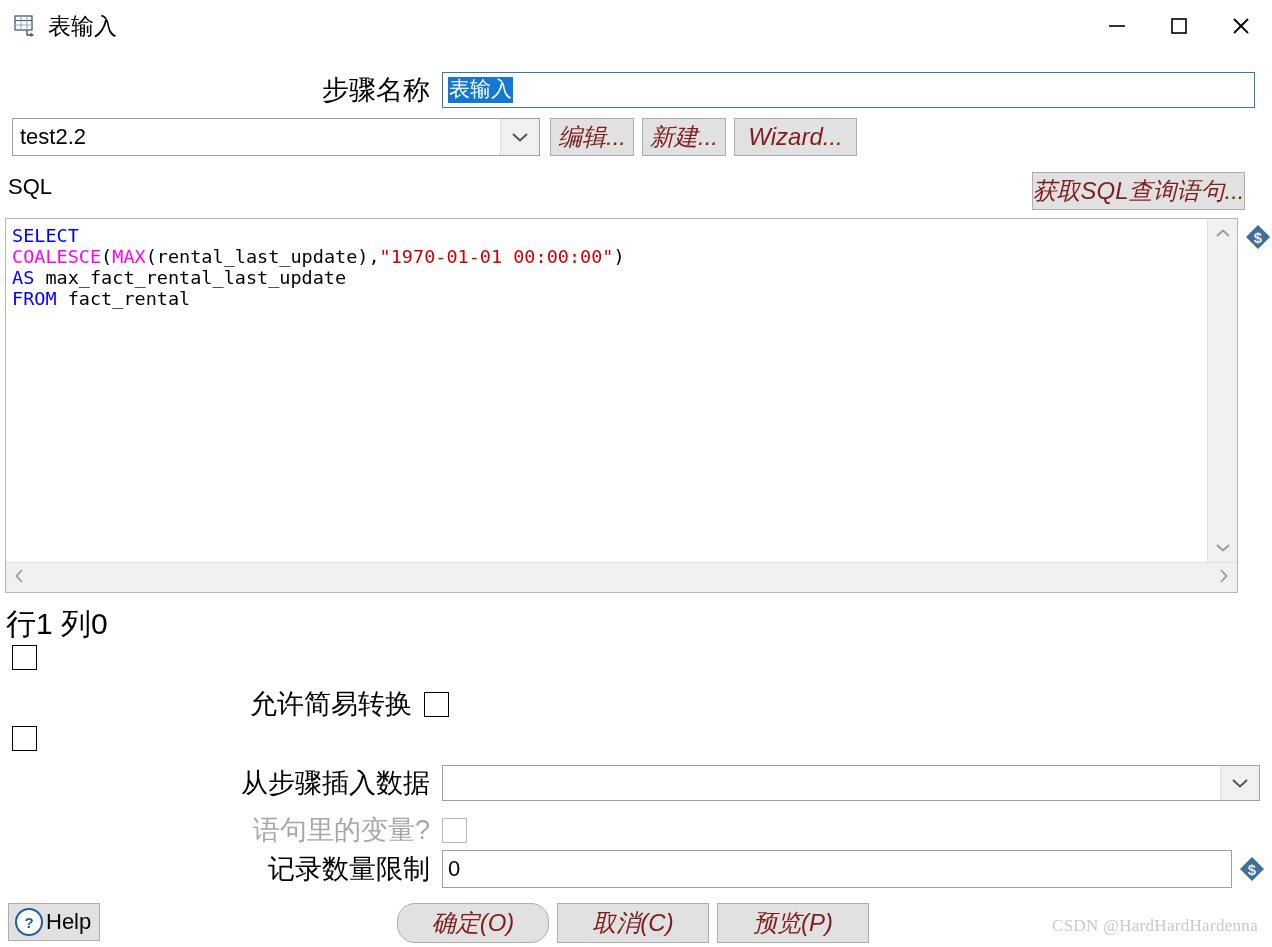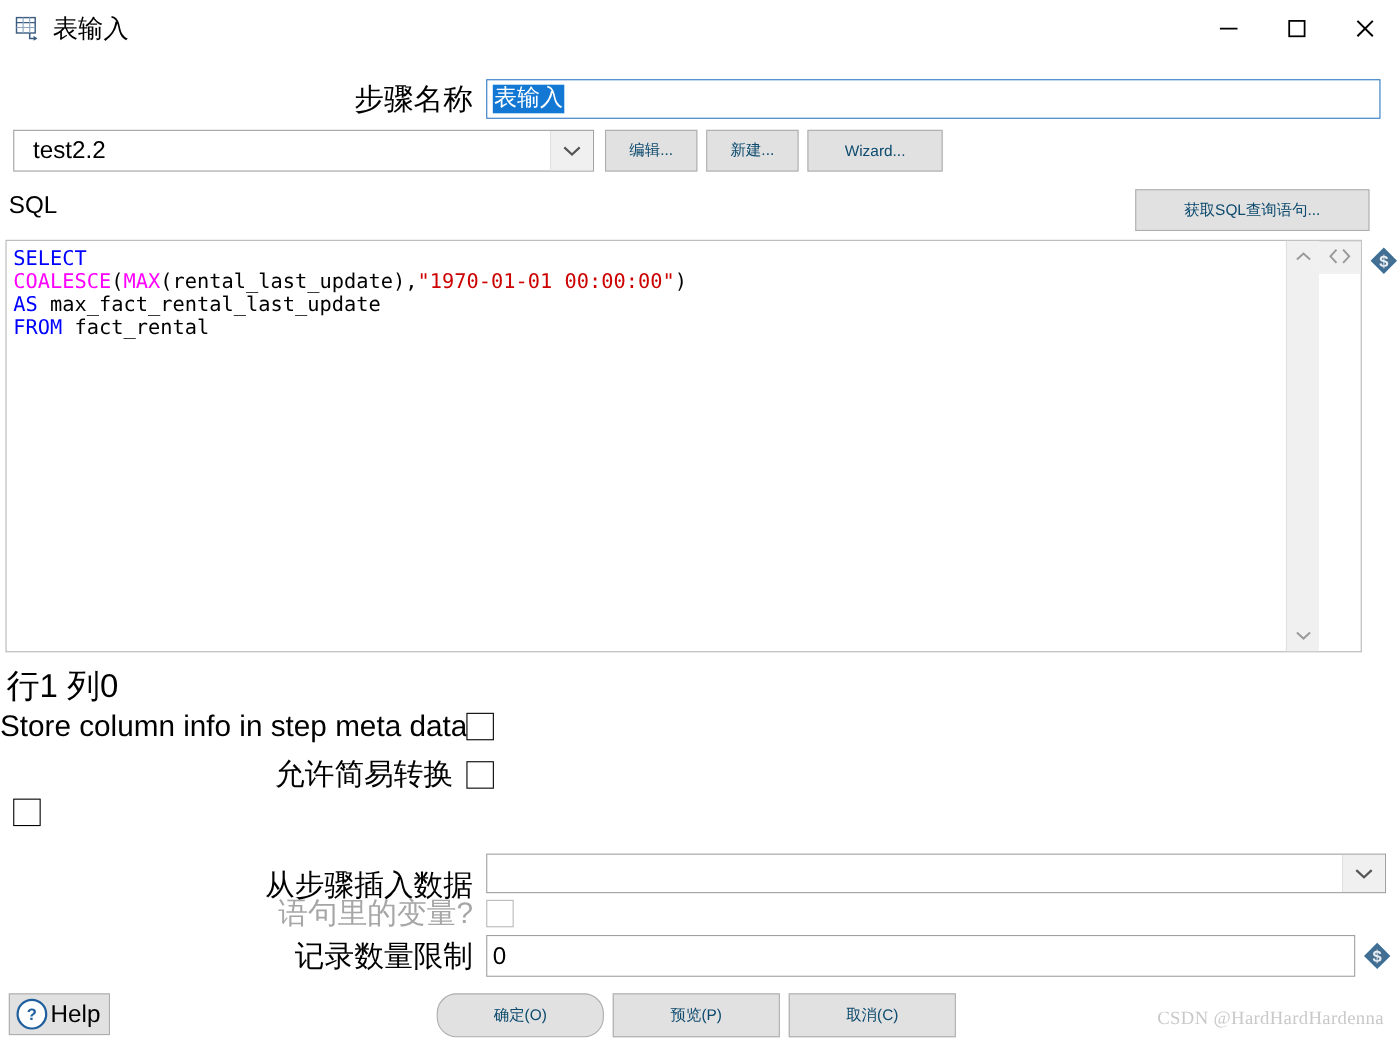--- a/index.html
+++ b/index.html
@@ -92,21 +92,20 @@
   }
 
   .combo {
     box-sizing: border-box;
     border: 1px solid #a0a0a0;
     background: #ffffff;
     height: 38px;
     display: flex;
     align-items: stretch;
     overflow: hidden;
-    padding-left: 10px;
   }
   .combo .val {
     flex: 1 1 auto;
     display: flex;
     align-items: center;
     padding-left: 7px;
     font-size: 22px;
     white-space: nowrap;
     overflow: hidden;
   }
@@ -116,28 +115,29 @@
     border-left: 1px solid #e2e2e2;
     display: flex;
     align-items: center;
     justify-content: center;
   }
 
   .btn {
     box-sizing: border-box;
     border: 1px solid #adadad;
     background: #e1e1e1;
-    font-size: 14px;
-    color: #0c4a6e;
+    font-size: 24px;
+    color: #7f1d1d;
     display: inline-flex;
     align-items: center;
     justify-content: center;
     height: 38px;
     cursor: default;
     white-space: nowrap;
+    font-style: italic;
   }
 
   .cbox {
     box-sizing: border-box;
     width: 25px;
     height: 25px;
     border: 1px solid #000000;
     background: #ffffff;
     display: inline-block;
   }
@@ -153,21 +153,21 @@
   .editor-wrap {
     position: absolute;
     left: 5px;
     top: 218px;
     width: 1233px;
     height: 375px;
     box-sizing: border-box;
     border: 1px solid #b6b6b6;
     background: #ffffff;
     display: flex;
-    flex-direction: row;
+    flex-direction: column;
   }
   .editor-main {
     flex: 1 1 auto;
     display: flex;
     min-height: 0;
   }
   .code {
     flex: 1 1 auto;
     margin: 0;
     padding: 6px 0 0 6px;
@@ -355,35 +355,34 @@
   <svg width="26" height="26" viewBox="0 0 26 26">
     <polygon points="13,1 25,13 13,25 1,13" fill="#3d6e96"></polygon>
     <polygon points="13,4 22,13 13,22 4,13" fill="#466f91"></polygon>
     <text x="13" y="18.5" font-size="15" font-weight="bold" fill="#e8eef3" text-anchor="middle" font-family="Liberation Sans, sans-serif">$</text>
   </svg>
 </div>
 
 <div class="status-line">行1 列0</div>
 
 <div class="row" style="position:absolute; left:0; top:645px; width:1272px;">
-  <div class="lbl" style="width:412px;">Store column info in step meta data</div>
   <span class="cbox" style="margin-left:12px;"></span>
 </div>
 
 <div class="row" style="position:absolute; left:0; top:686px; width:1272px;">
   <div class="lbl" style="width:412px;">允许简易转换</div>
   <span class="cbox" style="margin-left:12px;"></span>
 </div>
 
 <div class="row" style="position:absolute; left:0; top:726px; width:1272px;">
   <span class="cbox" style="margin-left:12px;"></span>
 </div>
 
 <div class="row" style="position:absolute; left:0; top:765px; width:1272px;">
-  <div class="lbl" style="width:430px;margin-top:22px;">从步骤插入数据</div>
+  <div class="lbl" style="width:430px;">从步骤插入数据</div>
   <div class="combo" style="margin-left:12px; width:818px; height:36px;">
     <div class="val"></div>
     <div class="arrow">
       <svg width="18" height="12" viewBox="0 0 18 12">
           <polyline points="2,3 9,9.5 16,3" fill="none" stroke="#555" stroke-width="2"></polyline>
         </svg>
     </div>
   </div>
 </div>
 
@@ -406,17 +405,17 @@
   </div>
 </div>
 
 <div class="help-btn">
   <span class="help-q">?</span>
   <span>Help</span>
 </div>
 
 <div style="position:absolute; left:397px; top:903px; display:flex;">
   <div class="btn" style="width:152px; height:40px;border-radius:18px;">确定(O)</div>
+  <div class="btn" style="width:152px; height:40px; margin-left:8px;">取消(C)</div>
   <div class="btn" style="width:152px; height:40px; margin-left:8px;">预览(P)</div>
-  <div class="btn" style="width:152px; height:40px; margin-left:8px;">取消(C)</div>
 </div>
 
 <div class="watermark">CSDN @HardHardHardenna</div>
 
 </body></html>

